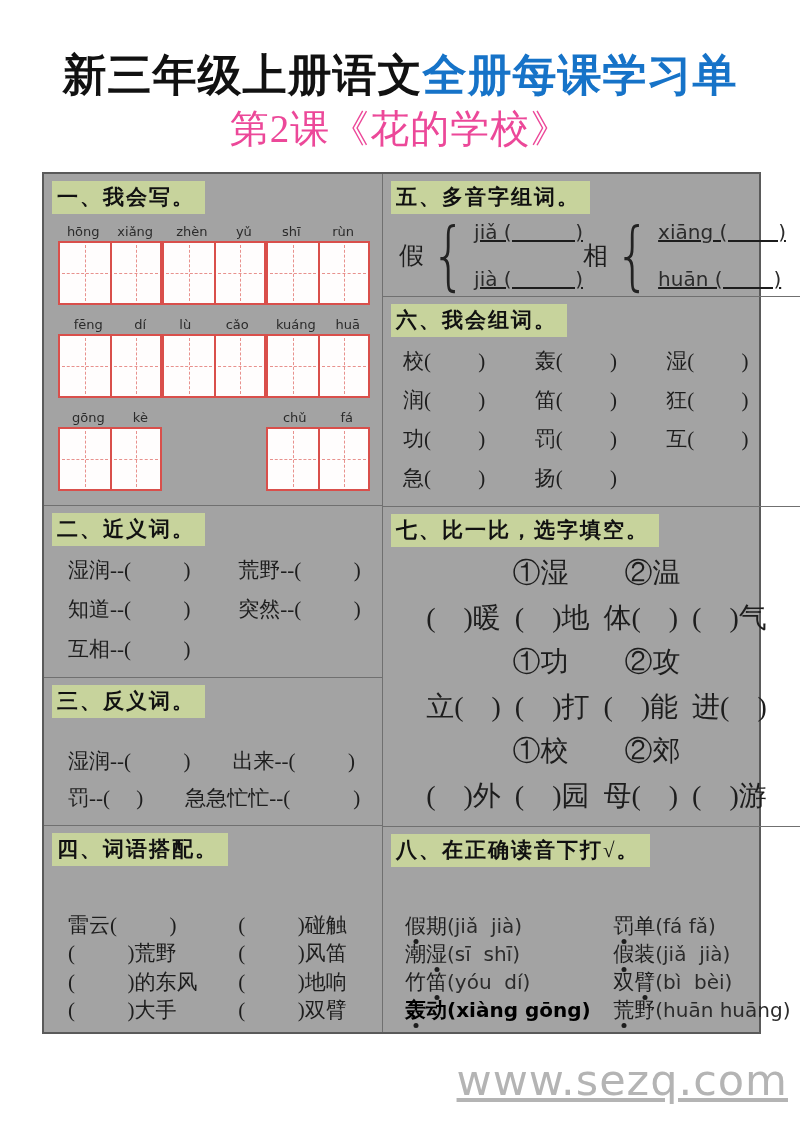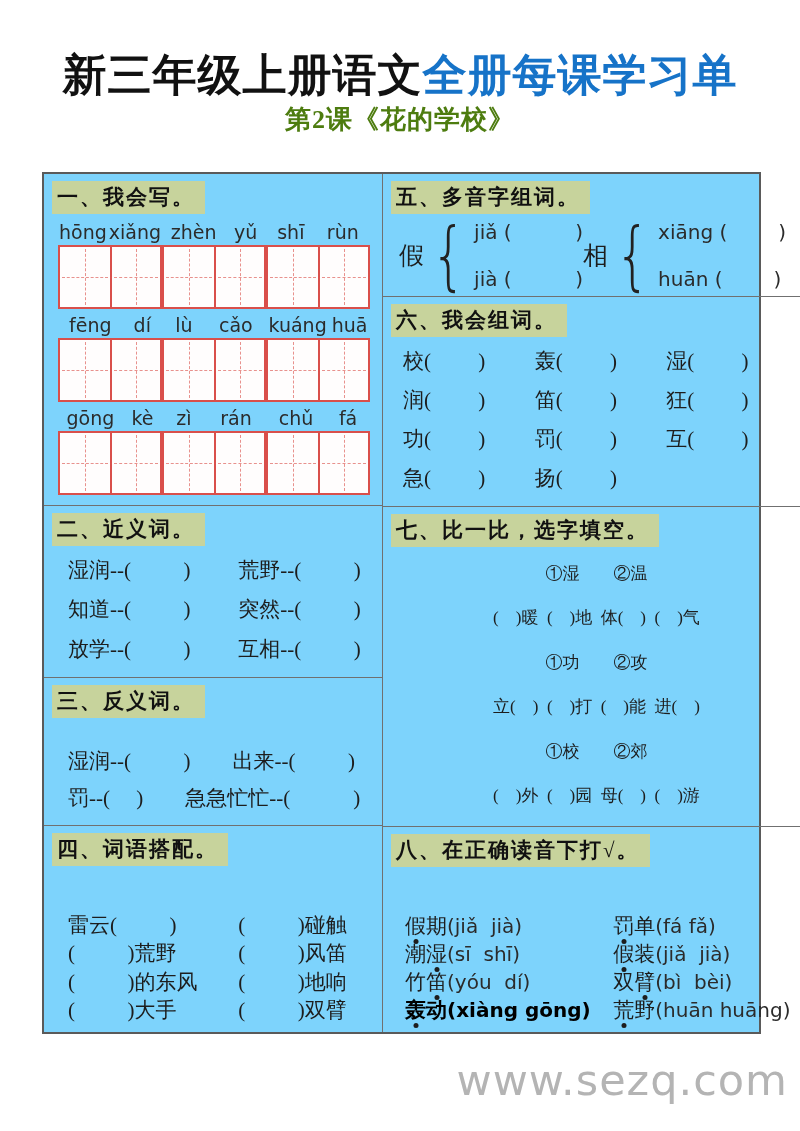--- a/index.html
+++ b/index.html
@@ -4,82 +4,82 @@
 <style>
   * { margin:0; padding:0; box-sizing:border-box; }
   body { background:#ffffff; }
   .page {
     position:relative; width:800px; height:1131px; background:#ffffff;
     font-family:"Liberation Serif","DejaVu Serif",serif; color:#1d1d1d; overflow:hidden;
   }
   .title { text-align:center; margin-top:52px; font-size:44px; font-weight:bold; letter-spacing:1px; line-height:1.1; }
   .t-black { color:#111111; }
   .t-blue  { color:#1673c8; }
-  .subtitle { text-align:center; font-size:26px; font-weight:bold; color:#4d7c0f; margin-top:2px; letter-spacing:1px; }
+  .subtitle { text-align:center; font-size:39px; font-weight:normal; color:#ec4899; margin-top:2px; letter-spacing:1px; }
 
   .worksheet {
     position:absolute; left:42px; top:172px; width:719px; height:862px;
-    border:2px solid #5a5a5a; display:flex; background:#7dd3fc;
+    border:2px solid #5a5a5a; display:flex; background:#a3a3a3;
   }
   .col { display:flex; flex-direction:column; height:100%; }
   .col-left  { width:363px; }
   .col-right { flex:1; border-left:1.5px solid #707070; }
 
   .sec { border-bottom:1.5px solid #707070; display:flex; flex-direction:column; }
   .sec:last-child { border-bottom:none; flex:1;gap:41px; }
   .h-s1 { height:332px; } .h-s2 { height:172px; } .h-s3 { height:148px;gap:20px; }
   .h-s5 { height:123px; } .h-s6 { height:210px; } .h-s7 { height:320px; }
 
   .sec-header { margin:7px 0 0 8px; }
   .hl {
     display:inline-block; background:#c7d39c; color:#111;
     font-weight:bold; font-size:21px; padding:2px 10px 3px 5px; letter-spacing:2px;
   }
   .sec-body { flex:1; display:flex; flex-direction:column; justify-content:space-around; padding:4px 10px 8px 12px; }
 
   
   .grid-row { display:flex; justify-content:space-between; padding:0 2px; }
   .grid-group { width:104px; }
-  .pinyin-row { display:flex; justify-content:space-around; font-family:"DejaVu Sans","Liberation Sans",sans-serif; font-size:19px; color:#2b2b2b; margin-bottom:2px; }
+  .pinyin-row { display:flex; justify-content:space-around; font-family:"DejaVu Sans","Liberation Sans",sans-serif; font-size:13px; color:#2b2b2b; margin-bottom:2px; }
   .tian-grid { display:flex; border:2px solid #d94f4b; }
   .tian-cell { width:50px; height:60px; position:relative; background:#fffdfd; }
   .tian-cell + .tian-cell { border-left:2px solid #d94f4b; }
   .tian-cell::before { content:''; position:absolute; left:50%; top:2px; bottom:2px; border-left:1.5px dashed #e8918d; }
   .tian-cell::after  { content:''; position:absolute; top:50%; left:2px; right:2px; border-top:1.5px dashed #e8918d; }
 
   .pre { white-space:pre; }
   .line { font-size:21px; line-height:1.25; }
 
   .pair-grid { display:grid; grid-template-columns:56% 44%; padding-left:12px; }
   .trio-grid { display:grid; grid-template-columns:1fr 1fr 1fr; padding-left:8px; }
   .s3-row { display:flex; gap:42px; padding-left:12px; }
 
   
   .s5-body { flex-direction:row !important; align-items:center; justify-content:space-between; padding:6px 22px 10px 16px !important; }
   .poly-group { display:flex; align-items:center; }
   .poly-char { font-size:25px; margin-right:1px; }
   .brace { font-size:74px; font-weight:100; line-height:0.85; font-family:"DejaVu Sans","Liberation Sans",sans-serif; color:#222; transform:scaleX(0.75); }
-  .poly-opts { display:flex; flex-direction:column; gap:23px; margin-left:2px; }
+  .poly-opts { display:flex; flex-direction:column; gap:23px; margin-left:2px;text-decoration:underline; }
   .poly-opt { font-family:"DejaVu Sans","Liberation Sans",sans-serif; font-size:20px; color:#2b2b2b; white-space:pre; }
 
   
-  .s7-line { text-align:center; font-size:17px; white-space:pre; }
+  .s7-line { text-align:center; font-size:28px; white-space:pre; }
 
   
   .s8-grid { display:grid; grid-template-columns:53% 47%; padding-left:10px; }
   .s8-item { white-space:pre; font-size:21px; }
   .s8-item .py { font-family:"DejaVu Sans","Liberation Sans",sans-serif; font-size:20px; color:#2b2b2b; }
   .s8-item.bold, .s8-item.bold .py { font-weight:bold; color:#000; }
   .dotchar { position:relative; display:inline-block; }
   .dotchar.dotted::after { content:''; position:absolute; left:50%; transform:translateX(-50%); bottom:-4px; width:5px; height:5px; border-radius:50%; background:#1d1d1d; }
 
   .watermark {
     position:absolute; right:12px; bottom:26px;
     font-family:"DejaVu Sans","Liberation Sans",sans-serif;
-    font-size:43px; color:#b4b4b4; letter-spacing:1px;
+    font-size:43px; color:#b4b4b4; letter-spacing:1px;text-decoration:underline;
   }
 </style>
 </head>
 <body>
 
 <div class="page">
 
   <div class="title">
     <span class="t-black">新三年级上册语文</span><span class="t-blue">全册每课学习单</span>
   </div>
@@ -162,30 +162,20 @@
                   <span>gōng</span>
                   <span>kè</span>
                 </div>
                 <div class="tian-grid">
                   <div class="tian-cell"></div>
                   <div class="tian-cell"></div>
                 </div>
               </div>
               <div class="grid-group">
                 <div class="pinyin-row">
-                  <span>zì</span>
-                  <span>rán</span>
-                </div>
-                <div class="tian-grid">
-                  <div class="tian-cell"></div>
-                  <div class="tian-cell"></div>
-                </div>
-              </div>
-              <div class="grid-group">
-                <div class="pinyin-row">
                   <span>chǔ</span>
                   <span>fá</span>
                 </div>
                 <div class="tian-grid">
                   <div class="tian-cell"></div>
                   <div class="tian-cell"></div>
                 </div>
               </div>
             </div>
           </div>
@@ -196,21 +186,20 @@
         <div class="sec-body" id="s2-body">
             <div class="pair-grid">
               <span class="pre line">湿润--(          )</span>
               <span class="pre line">荒野--(          )</span>
             </div>
             <div class="pair-grid">
               <span class="pre line">知道--(          )</span>
               <span class="pre line">突然--(          )</span>
             </div>
             <div class="pair-grid">
-              <span class="pre line">放学--(          )</span>
               <span class="pre line">互相--(          )</span>
             </div>
           </div>
       </section>
 
       <section class="sec h-s3">
         <div class="sec-header"><span class="hl">三、反义词。</span></div>
         <div class="sec-body" id="s3-body">
             <div class="s3-row">
               <span class="pre line">湿润--(          )</span>

